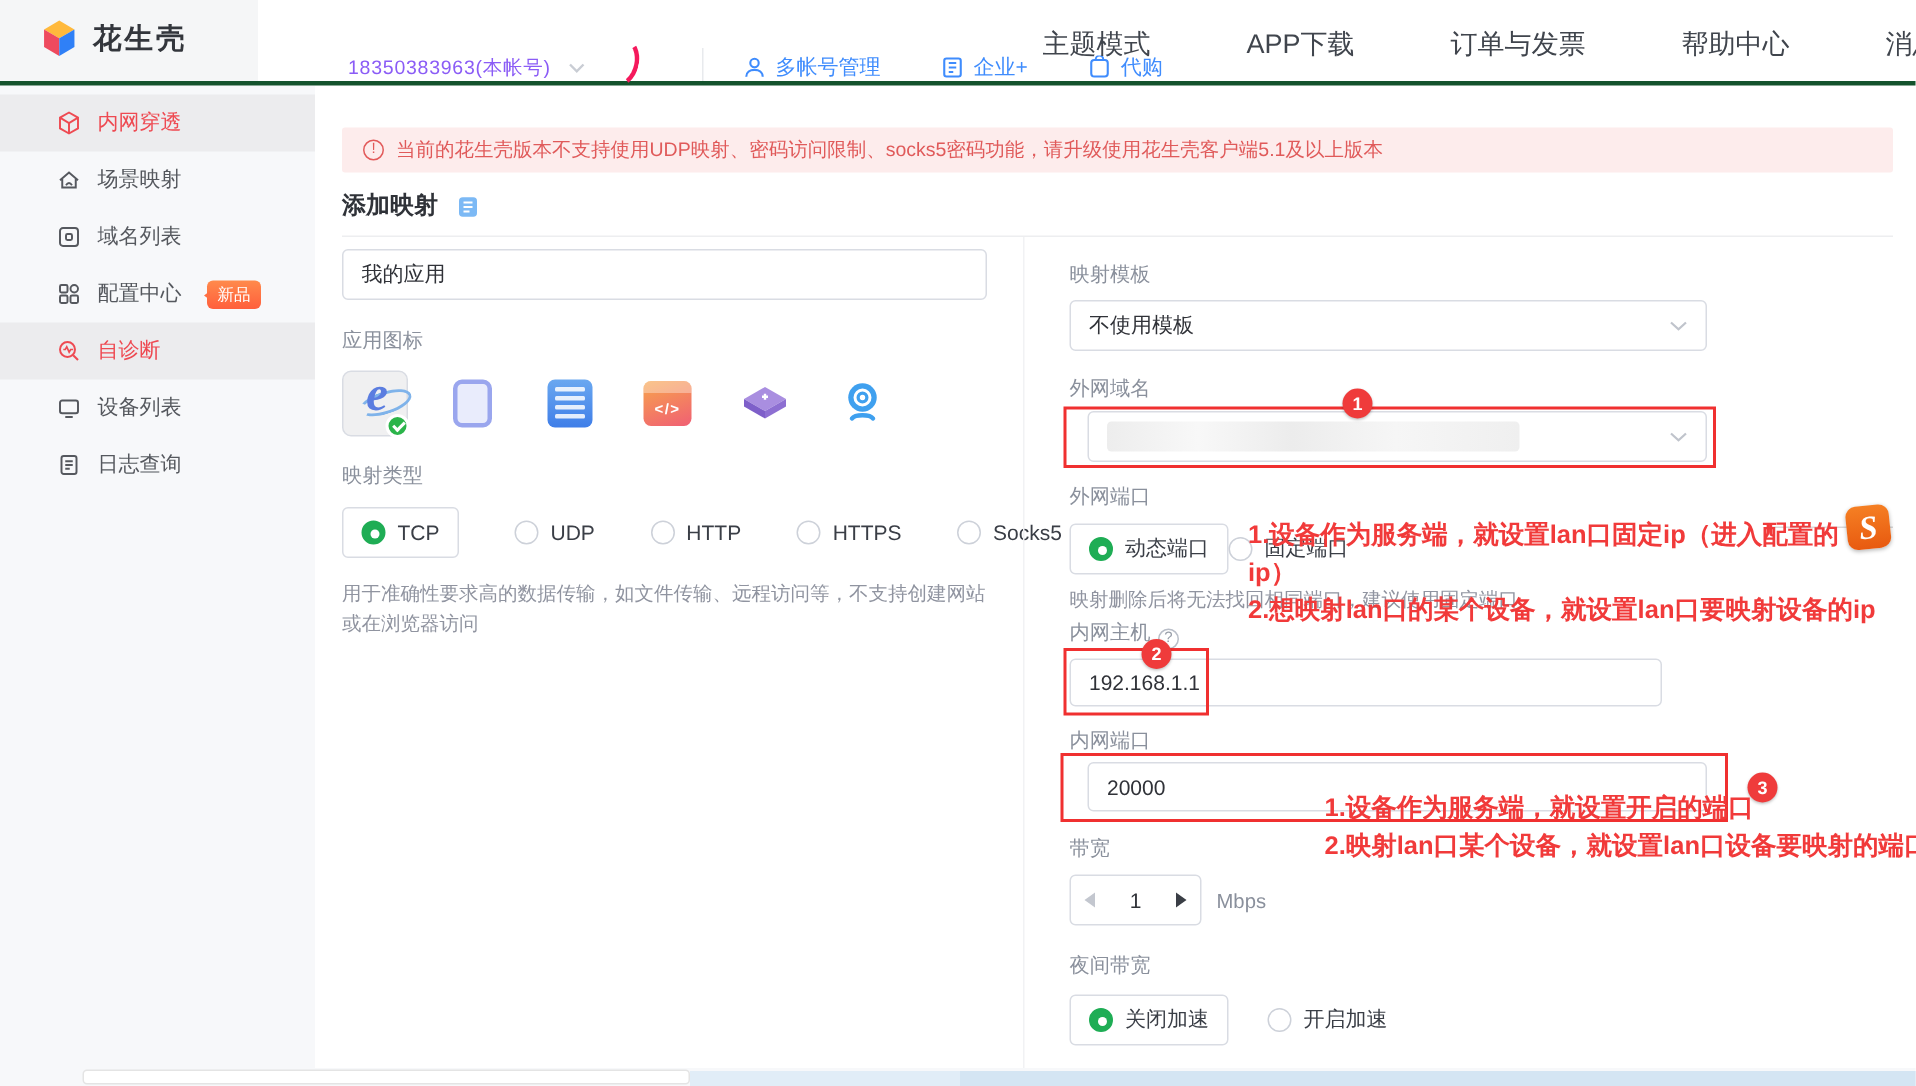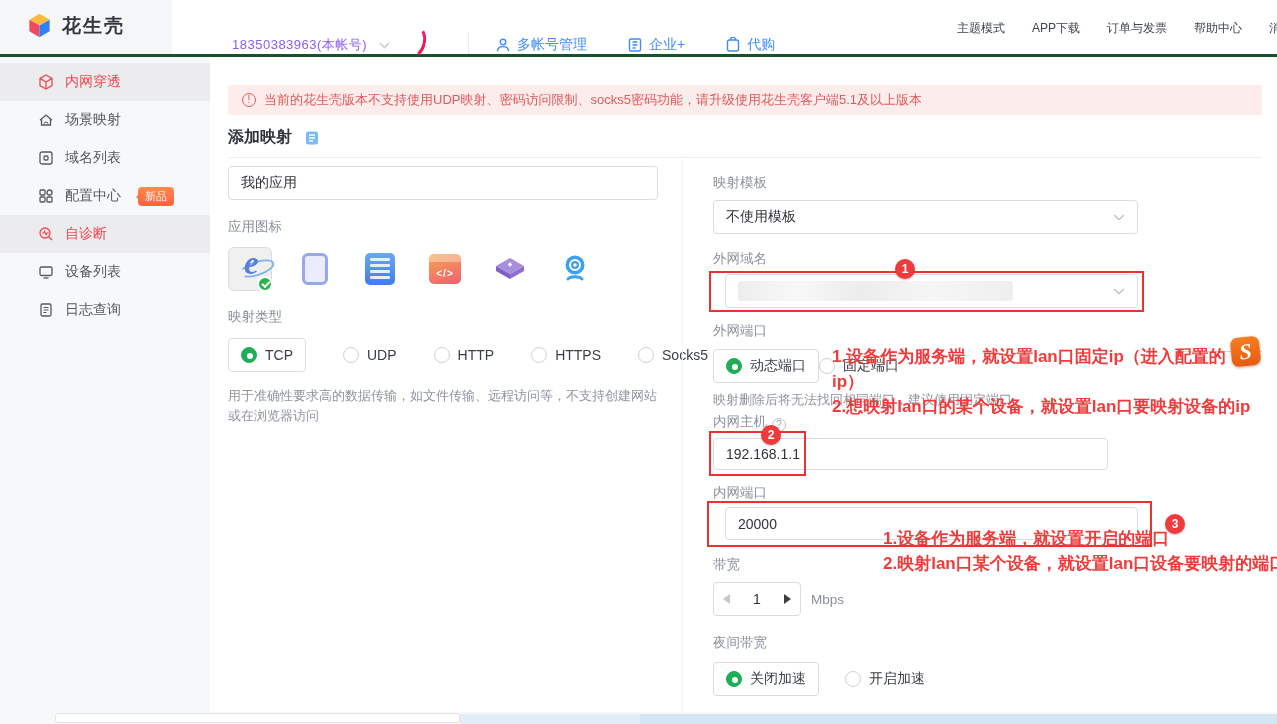--- a/index.html
+++ b/index.html
@@ -14,21 +14,21 @@
   .logo-txt { font-size:19px; font-weight:700; color:#33363c; letter-spacing:2px; }
   .acct { position:relative; margin-left:60px; display:flex; align-items:center; width:230px; flex:0 0 auto; }
   .acct-text { font-size:13px; color:#8b5cf6; letter-spacing:.5px; }
   .red-arc { position:absolute; left:168px; top:-12px; width:26px; height:34px; border:3px solid transparent;
     border-right-color:#f5195c; border-radius:50%; transform:rotate(12deg); }
   .acct .chev { margin-left:12px; }
   .vdiv { width:1px; height:22px; background:#e8eaed; margin:0 26px 0 6px; }
   .blue-link { display:flex; align-items:center; gap:6px; color:#3f8cfd; font-size:14px;
     margin-right:40px; cursor:pointer; white-space:nowrap; }
   .topmenu { position:absolute; right:-16px; top:0; height:57px; display:flex; align-items:center; gap:27px; }
-  .topmenu span { font-size:12px; color:#40454d; white-space:nowrap; cursor:pointer; }
+  .topmenu span { font-size:18px; color:#40454d; white-space:nowrap; cursor:pointer;margin-left:37px; }
 
   
   .sidebar { position:absolute; left:0; top:57px; width:210px; height:667px; background:#f7f8fa; padding-top:6px; }
   .s-item { height:38px; display:flex; align-items:center; padding-left:38px; gap:11px;
     font-size:14px; color:#55585e; cursor:pointer; position:relative; }
   .s-item svg { flex:0 0 auto; }
   .s-item.active { background:#ececee; color:#ee4a52; }
   .badge-new { margin-left:6px; background:linear-gradient(180deg,#ff8a4c,#ff5f3c); color:#fff;
     font-size:11px; padding:2px 7px; border-radius:4px; position:relative; }
   .badge-new::before { content:""; position:absolute; left:-5px; top:7px; border:3px solid transparent;

